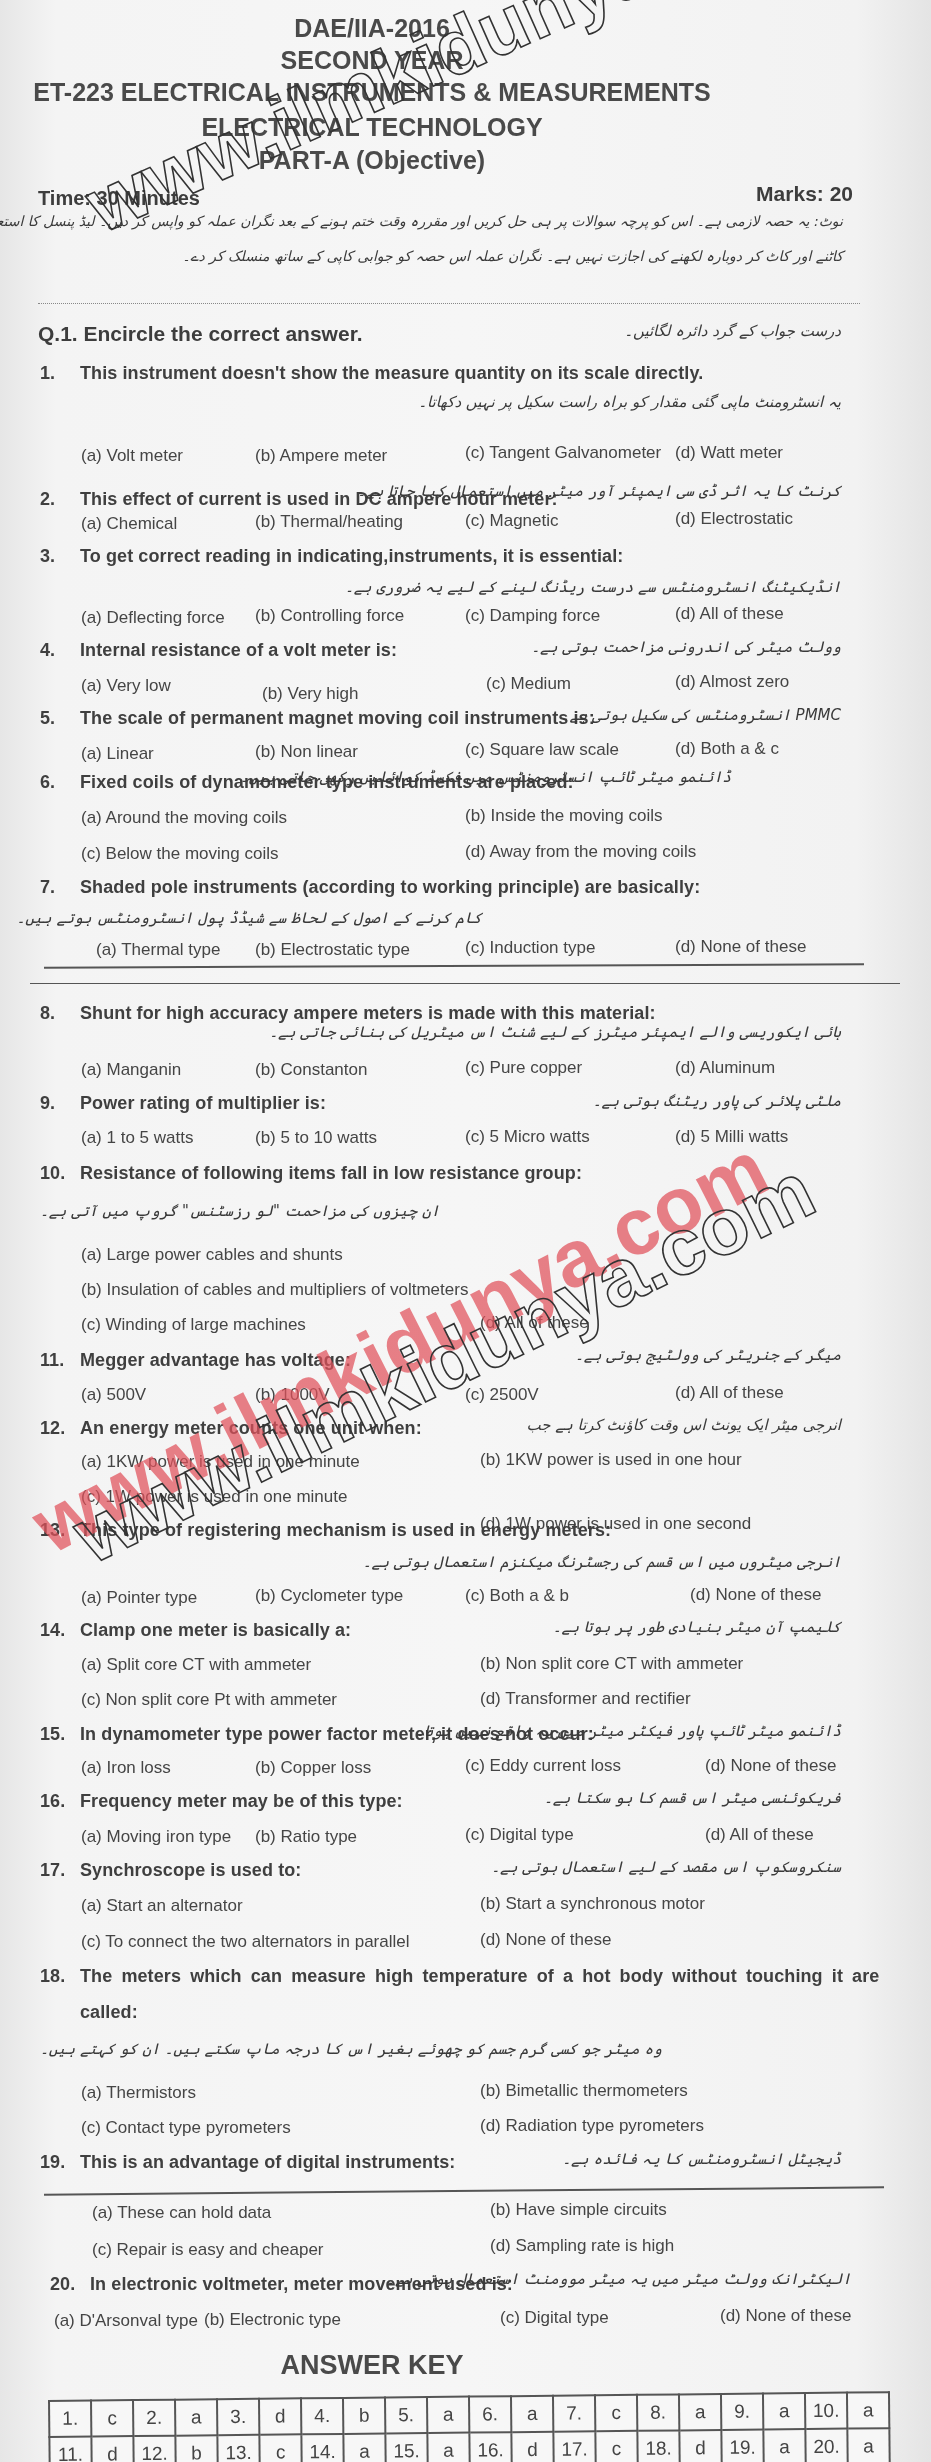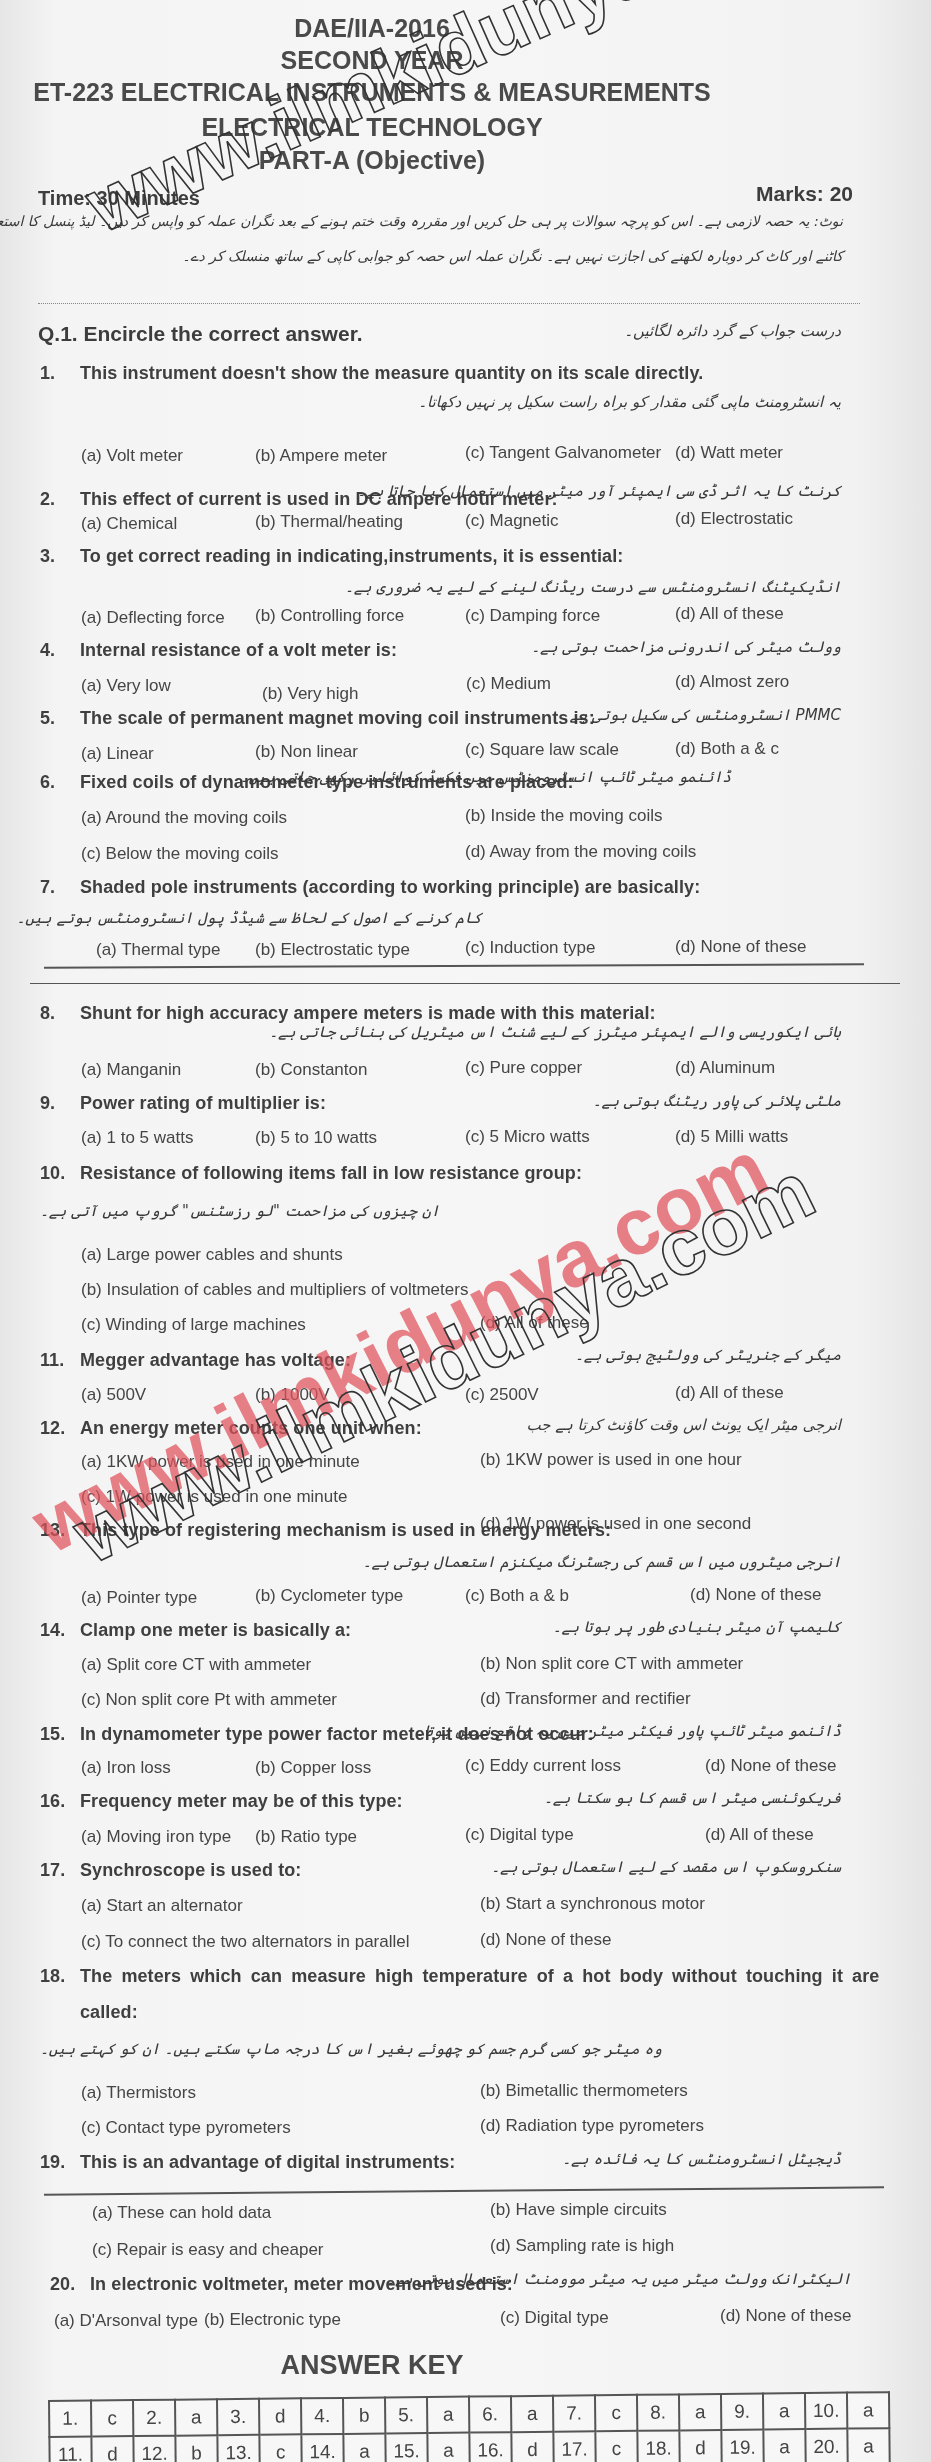--- a/index.html
+++ b/index.html
@@ -81,21 +81,21 @@
   <div class="abs urdu" style="right:90px; top:578px; width:700px;">انڈیکیٹنگ انسٹرومنٹس سے درست ریڈنگ لینے کے لیے یہ ضروری ہے۔</div>
   <div class="abs opt" style="left:81px; top:608px;">(a) Deflecting force</div>
   <div class="abs opt" style="left:255px; top:606px;">(b) Controlling force</div>
   <div class="abs opt" style="left:465px; top:606px;">(c) Damping force</div>
   <div class="abs opt" style="left:675px; top:604px;">(d) All of these</div>
 
   <div class="abs q" style="left:40px; top:640px;"><span class="qn">4.</span><span>Internal resistance of a volt meter is:</span></div>
   <div class="abs urdu" style="right:90px; top:638px; width:300px;">وولٹ میٹر کی اندرونی مزاحمت ہوتی ہے۔</div>
   <div class="abs opt" style="left:81px; top:676px;">(a) Very low</div>
   <div class="abs opt" style="left:262px; top:676px;margin-top:8px;">(b) Very high</div>
-  <div class="abs opt" style="left:466px; top:674px;text-align:center;">(c) Medium</div>
+  <div class="abs opt" style="left:486px; top:674px;text-align:center;">(c) Medium</div>
   <div class="abs opt" style="left:675px; top:672px;">(d) Almost zero</div>
 
   <div class="abs q" style="left:40px; top:708px;"><span class="qn">5.</span><span>The scale of permanent magnet moving coil instruments is:</span></div>
   <div class="abs urdu" style="right:90px; top:706px; width:300px;">PMMC انسٹرومنٹس کی سکیل ہوتی ہے۔</div>
   <div class="abs opt" style="left:81px; top:744px;">(a) Linear</div>
   <div class="abs opt" style="left:255px; top:742px;">(b) Non linear</div>
   <div class="abs opt" style="left:465px; top:740px;">(c) Square law scale</div>
   <div class="abs opt" style="left:675px; top:739px;">(d) Both a &amp; c</div>
 
   <div class="abs q" style="left:40px; top:772px;"><span class="qn">6.</span><span>Fixed coils of dynamometer type instruments are placed:</span></div>

